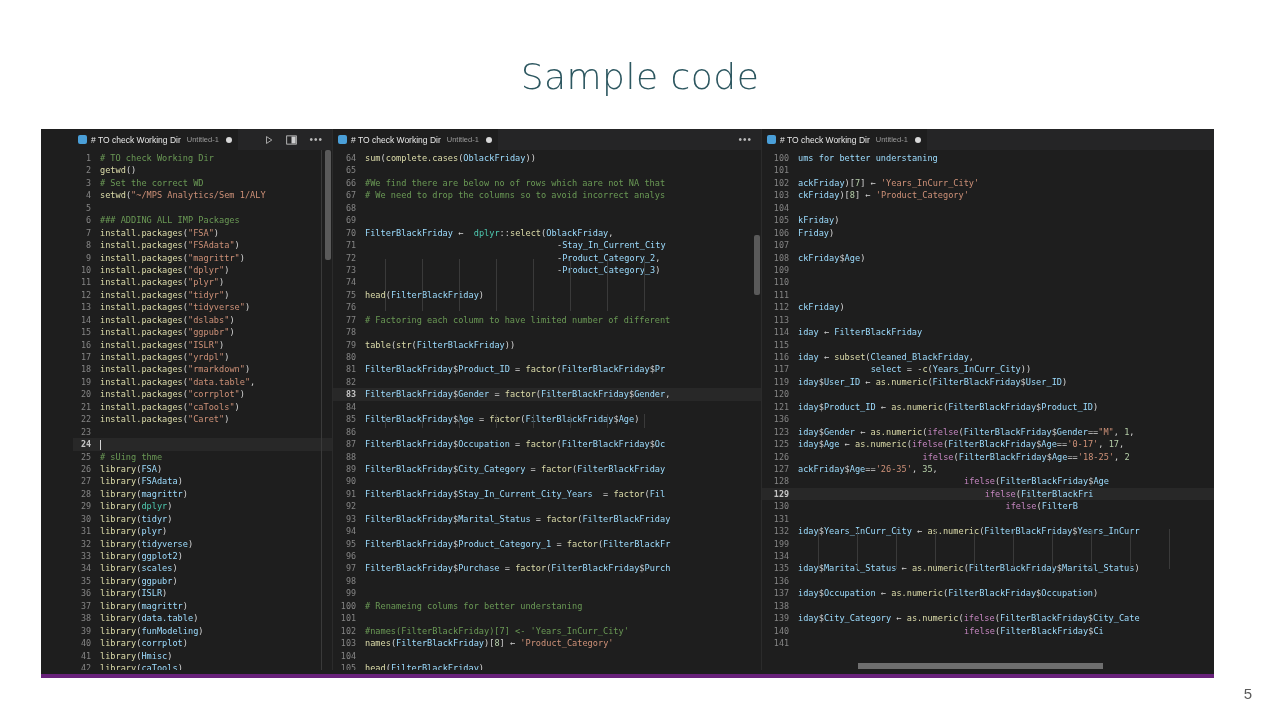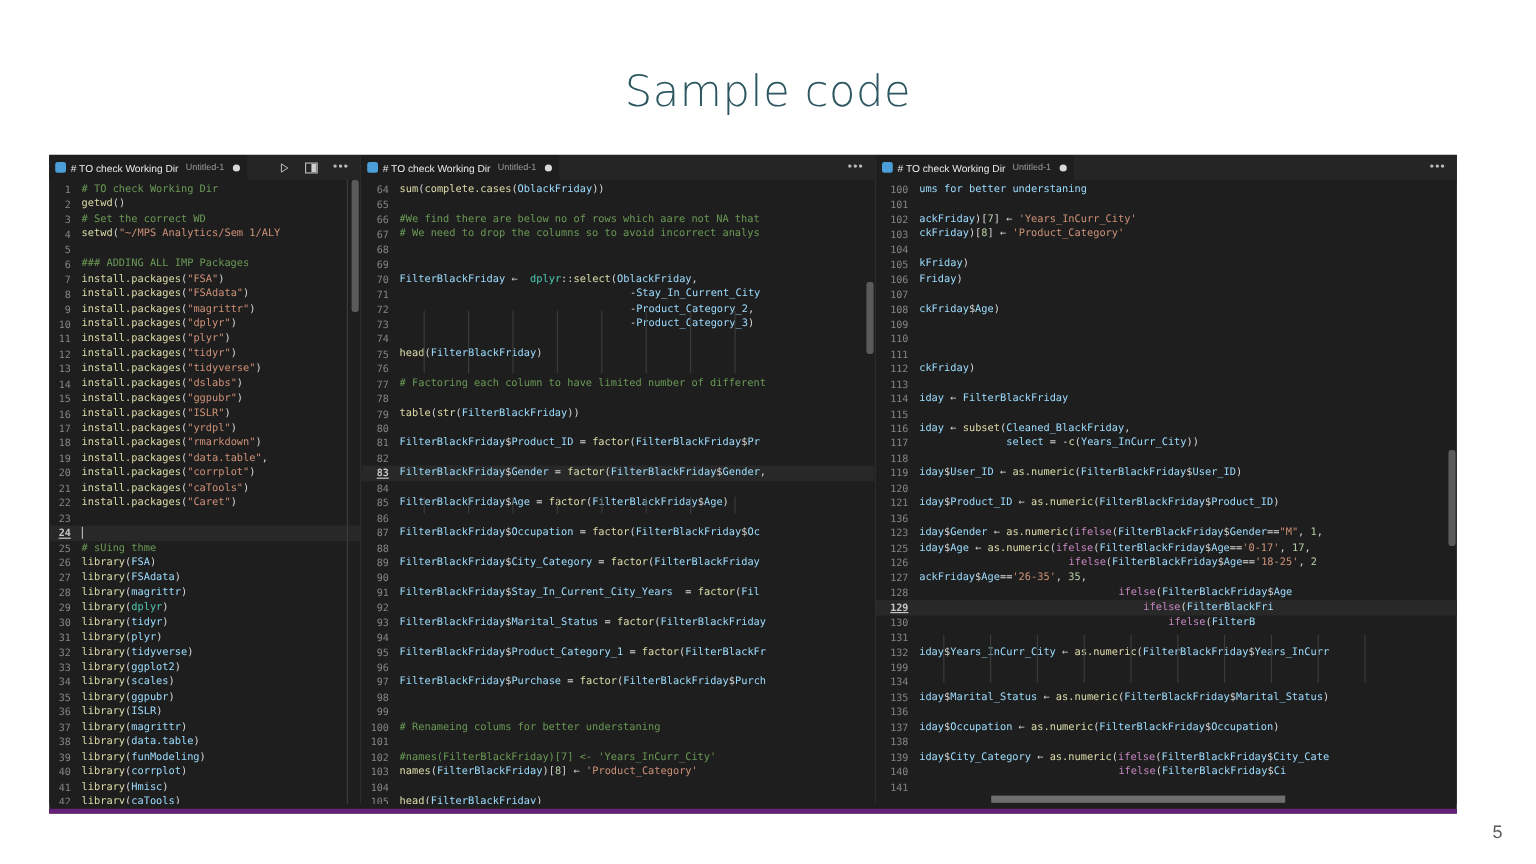--- a/index.html
+++ b/index.html
@@ -41,20 +41,21 @@
     width: 1173px; height: 549px;
     background: #1e1e1e;
     overflow: hidden;
     border-bottom: 4px solid #68217a;
   }
   .editor-group {
     position: absolute;
     top: 0; bottom: 4px;
     background: #1e1e1e;
     overflow: hidden;
+    margin-left: 32px;
   }
   #group-1 { left: 0;    width: 259px; }
   #group-2 { left: 259px; width: 429px; border-left: 1px solid #2b2b2b; }
   #group-3 { left: 688px; width: 485px; border-left: 1px solid #2b2b2b; }
 
   
   .tabbar {
     height: 21px;
     background: #252526;
     display: flex;
@@ -126,21 +127,21 @@
   #group-2 .ln { width: 32px; }
   #group-3 .ln { width: 36px; }
   .src {
     flex: 1 1 auto;
     color: #d4d4d4;
     white-space: pre;
     overflow: hidden;
     font-family: "DejaVu Sans Mono", monospace;
   }
   .row.cur { background: #282828; }
-  .row.cur .ln { color: #c6c6c6; font-weight: bold; text-decoration: underline; }
+  .row.cur .ln { color: #c6c6c6; font-weight: bold; }
 
   
   .c-com  { color: #6a9955; }
   .c-fn   { color: #dcdcaa; }
   .c-str  { color: #ce9178; }
   .c-var  { color: #9cdcfe; }
   .c-kw   { color: #c586c0; }
   .c-num  { color: #b5cea8; }
   .c-op   { color: #d4d4d4; }
   .c-pl   { color: #d4d4d4; }
@@ -380,21 +381,20 @@
             <div class="row"><span class="ln">108</span><span class="src"><span class="c-var">ckFriday</span><span class="c-pl">$</span><span class="c-var">Age</span><span class="c-pl">)</span></span></div>
             <div class="row"><span class="ln">109</span><span class="src"></span></div>
             <div class="row"><span class="ln">110</span><span class="src"></span></div>
             <div class="row"><span class="ln">111</span><span class="src"></span></div>
             <div class="row"><span class="ln">112</span><span class="src"><span class="c-var">ckFriday</span><span class="c-pl">)</span></span></div>
             <div class="row"><span class="ln">113</span><span class="src"></span></div>
             <div class="row"><span class="ln">114</span><span class="src"><span class="c-var">iday</span><span class="c-pl"> </span><span class="c-op">←</span><span class="c-pl"> </span><span class="c-var">FilterBlackFriday</span></span></div>
             <div class="row"><span class="ln">115</span><span class="src"></span></div>
             <div class="row"><span class="ln">116</span><span class="src"><span class="c-var">iday</span><span class="c-pl"> </span><span class="c-op">←</span><span class="c-pl"> </span><span class="c-fn">subset</span><span class="c-pl">(</span><span class="c-var">Cleaned_BlackFriday</span><span class="c-pl">,</span></span></div>
             <div class="row"><span class="ln">117</span><span class="src"><span class="c-pl"> </span><span class="c-pl"> </span><span class="c-pl"> </span><span class="c-pl"> </span><span class="c-pl"> </span><span class="c-pl"> </span><span class="c-pl"> </span><span class="c-pl"> </span><span class="c-pl"> </span><span class="c-pl"> </span><span class="c-pl"> </span><span class="c-pl"> </span><span class="c-pl"> </span><span class="c-pl"> </span><span class="c-var">select</span><span class="c-pl"> </span><span class="c-pl">=</span><span class="c-pl"> </span><span class="c-pl">-</span><span class="c-fn">c</span><span class="c-pl">(</span><span class="c-var">Years_InCurr_City</span><span class="c-pl">)</span><span class="c-pl">)</span></span></div>
-            <div class="row"><span class="ln">118</span><span class="src"></span></div>
             <div class="row"><span class="ln">119</span><span class="src"><span class="c-var">iday</span><span class="c-pl">$</span><span class="c-var">User_ID</span><span class="c-pl"> </span><span class="c-op">←</span><span class="c-pl"> </span><span class="c-fn">as.numeric</span><span class="c-pl">(</span><span class="c-var">FilterBlackFriday</span><span class="c-pl">$</span><span class="c-var">User_ID</span><span class="c-pl">)</span></span></div>
             <div class="row"><span class="ln">120</span><span class="src"></span></div>
             <div class="row"><span class="ln">121</span><span class="src"><span class="c-var">iday</span><span class="c-pl">$</span><span class="c-var">Product_ID</span><span class="c-pl"> </span><span class="c-op">←</span><span class="c-pl"> </span><span class="c-fn">as.numeric</span><span class="c-pl">(</span><span class="c-var">FilterBlackFriday</span><span class="c-pl">$</span><span class="c-var">Product_ID</span><span class="c-pl">)</span></span></div>
             <div class="row"><span class="ln">136</span><span class="src"></span></div>
             <div class="row"><span class="ln">123</span><span class="src"><span class="c-var">iday</span><span class="c-pl">$</span><span class="c-var">Gender</span><span class="c-pl"> </span><span class="c-op">←</span><span class="c-pl"> </span><span class="c-fn">as.numeric</span><span class="c-pl">(</span><span class="c-kw">ifelse</span><span class="c-pl">(</span><span class="c-var">FilterBlackFriday</span><span class="c-pl">$</span><span class="c-var">Gender</span><span class="c-op">==</span><span class="c-str">"M"</span><span class="c-pl">,</span><span class="c-pl"> </span><span class="c-num">1</span><span class="c-pl">,</span></span></div>
             <div class="row"><span class="ln">125</span><span class="src"><span class="c-var">iday</span><span class="c-pl">$</span><span class="c-var">Age</span><span class="c-pl"> </span><span class="c-op">←</span><span class="c-pl"> </span><span class="c-fn">as.numeric</span><span class="c-pl">(</span><span class="c-kw">ifelse</span><span class="c-pl">(</span><span class="c-var">FilterBlackFriday</span><span class="c-pl">$</span><span class="c-var">Age</span><span class="c-op">==</span><span class="c-str">'0-17'</span><span class="c-pl">,</span><span class="c-pl"> </span><span class="c-num">17</span><span class="c-pl">,</span></span></div>
             <div class="row"><span class="ln">126</span><span class="src"><span class="c-pl"> </span><span class="c-pl"> </span><span class="c-pl"> </span><span class="c-pl"> </span><span class="c-pl"> </span><span class="c-pl"> </span><span class="c-pl"> </span><span class="c-pl"> </span><span class="c-pl"> </span><span class="c-pl"> </span><span class="c-pl"> </span><span class="c-pl"> </span><span class="c-pl"> </span><span class="c-pl"> </span><span class="c-pl"> </span><span class="c-pl"> </span><span class="c-pl"> </span><span class="c-pl"> </span><span class="c-pl"> </span><span class="c-pl"> </span><span class="c-pl"> </span><span class="c-pl"> </span><span class="c-pl"> </span><span class="c-pl"> </span><span class="c-kw">ifelse</span><span class="c-pl">(</span><span class="c-var">FilterBlackFriday</span><span class="c-pl">$</span><span class="c-var">Age</span><span class="c-op">==</span><span class="c-str">'18-25'</span><span class="c-pl">,</span><span class="c-pl"> </span><span class="c-num">2</span></span></div>
             <div class="row"><span class="ln">127</span><span class="src"><span class="c-var">ackFriday</span><span class="c-pl">$</span><span class="c-var">Age</span><span class="c-op">==</span><span class="c-str">'26-35'</span><span class="c-pl">,</span><span class="c-pl"> </span><span class="c-num">35</span><span class="c-pl">,</span></span></div>
             <div class="row"><span class="ln">128</span><span class="src"><span class="c-pl"> </span><span class="c-pl"> </span><span class="c-pl"> </span><span class="c-pl"> </span><span class="c-pl"> </span><span class="c-pl"> </span><span class="c-pl"> </span><span class="c-pl"> </span><span class="c-pl"> </span><span class="c-pl"> </span><span class="c-pl"> </span><span class="c-pl"> </span><span class="c-pl"> </span><span class="c-pl"> </span><span class="c-pl"> </span><span class="c-pl"> </span><span class="c-pl"> </span><span class="c-pl"> </span><span class="c-pl"> </span><span class="c-pl"> </span><span class="c-pl"> </span><span class="c-pl"> </span><span class="c-pl"> </span><span class="c-pl"> </span><span class="c-pl"> </span><span class="c-pl"> </span><span class="c-pl"> </span><span class="c-pl"> </span><span class="c-pl"> </span><span class="c-pl"> </span><span class="c-pl"> </span><span class="c-pl"> </span><span class="c-kw">ifelse</span><span class="c-pl">(</span><span class="c-var">FilterBlackFriday</span><span class="c-pl">$</span><span class="c-var">Age</span></span></div>
             <div class="row cur"><span class="ln">129</span><span class="src"><span class="c-pl"> </span><span class="c-pl"> </span><span class="c-pl"> </span><span class="c-pl"> </span><span class="c-pl"> </span><span class="c-pl"> </span><span class="c-pl"> </span><span class="c-pl"> </span><span class="c-pl"> </span><span class="c-pl"> </span><span class="c-pl"> </span><span class="c-pl"> </span><span class="c-pl"> </span><span class="c-pl"> </span><span class="c-pl"> </span><span class="c-pl"> </span><span class="c-pl"> </span><span class="c-pl"> </span><span class="c-pl"> </span><span class="c-pl"> </span><span class="c-pl"> </span><span class="c-pl"> </span><span class="c-pl"> </span><span class="c-pl"> </span><span class="c-pl"> </span><span class="c-pl"> </span><span class="c-pl"> </span><span class="c-pl"> </span><span class="c-pl"> </span><span class="c-pl"> </span><span class="c-pl"> </span><span class="c-pl"> </span><span class="c-pl"> </span><span class="c-pl"> </span><span class="c-pl"> </span><span class="c-pl"> </span><span class="c-kw">ifelse</span><span class="c-pl">(</span><span class="c-var">FilterBlackFri</span></span></div>

